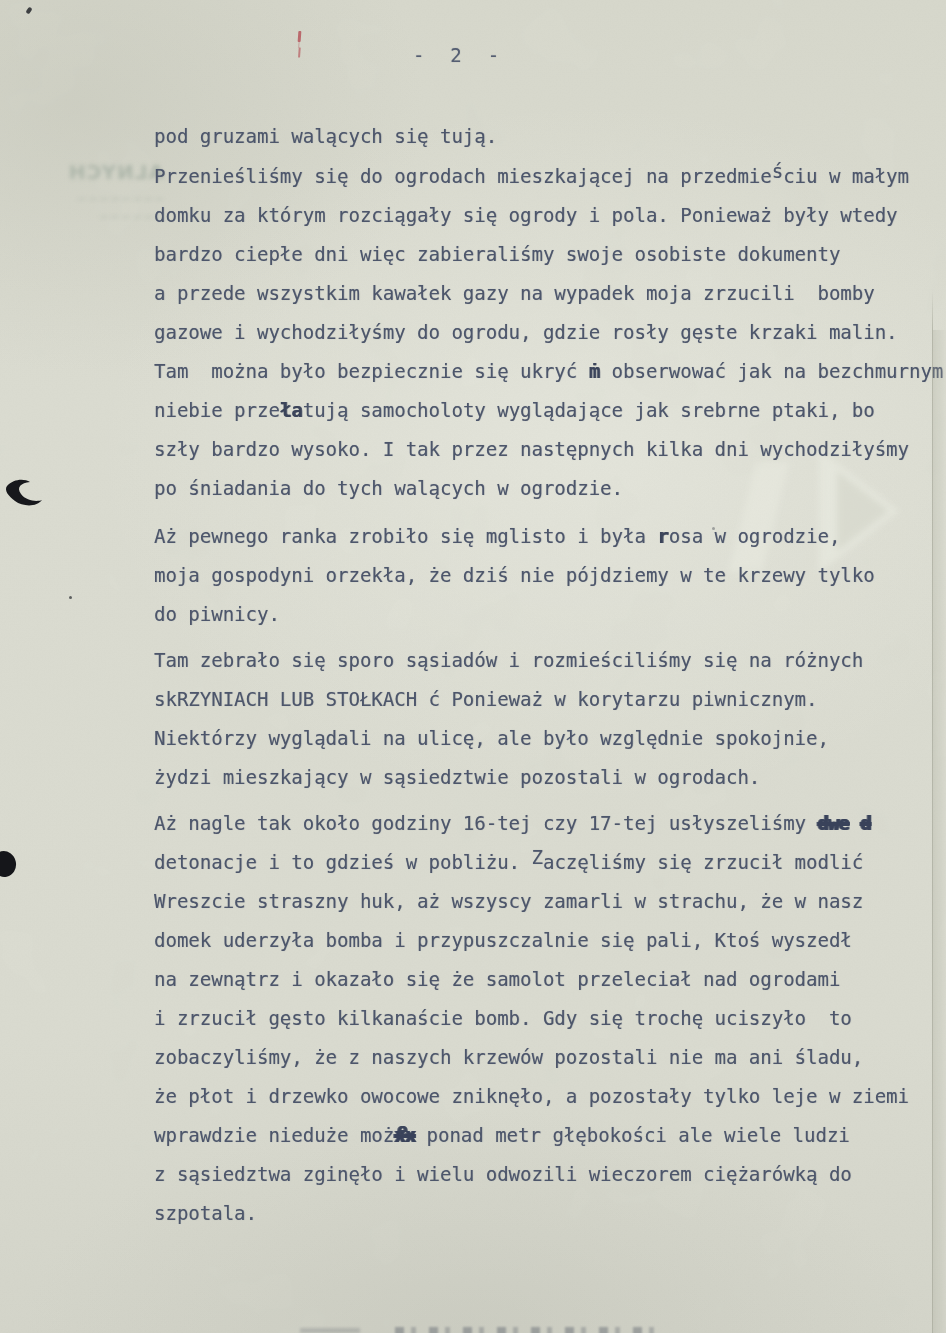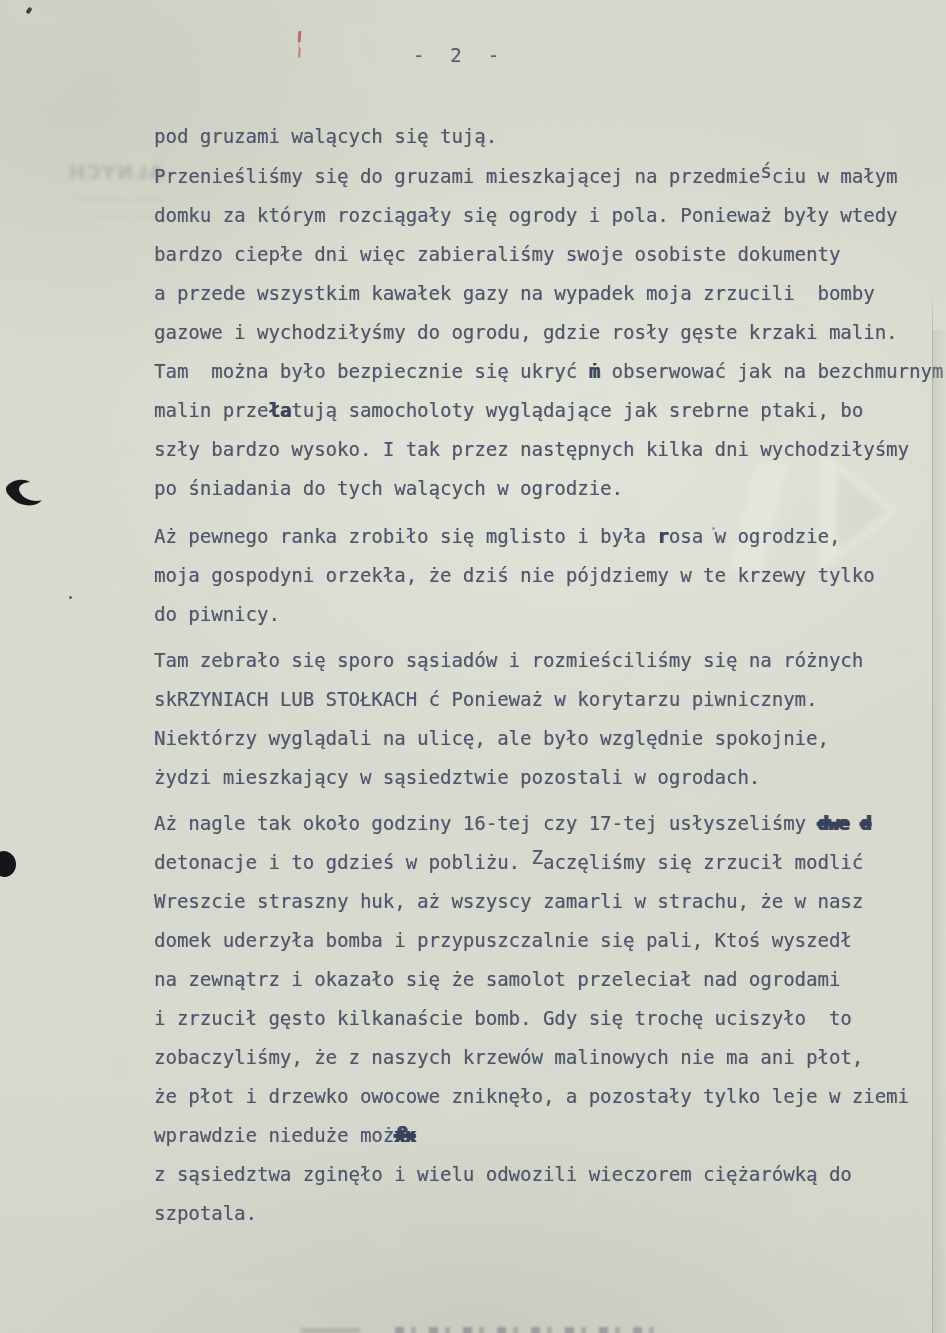--- a/index.html
+++ b/index.html
@@ -124,27 +124,27 @@
 
   <div class="page-number">-  2  -</div>
 
   <div class="red-mark"></div>
 
   <div class="text-block" id="textBlock">
       <div class="para">
         <div class="line"><span>pod gruzami walących się tują.</span></div>
       </div>
       <div class="para">
-        <div class="line"><span>Przenieśliśmy się do gruzami mieszkającej na przedmie</span><span class="seg-raised">ś</span><span>ciu w małym</span></div>
+        <div class="line"><span>Przenieśliśmy się do ogrodach mieszkającej na przedmie</span><span class="seg-raised">ś</span><span>ciu w małym</span></div>
         <div class="line"><span>domku za którym rozciągały się ogrody i pola. Ponieważ były wtedy</span></div>
         <div class="line"><span>bardzo ciepłe dni więc zabieraliśmy swoje osobiste dokumenty</span></div>
         <div class="line"><span>a przede wszystkim kawałek gazy na wypadek moja zrzucili  bomby</span></div>
         <div class="line"><span>gazowe i wychodziłyśmy do ogrodu, gdzie rosły gęste krzaki malin.</span></div>
         <div class="line"><span>Tam  można było bezpiecznie się ukryć </span><span class="seg-over">ṁ</span><span> obserwować jak na bezchmurnym</span></div>
-        <div class="line"><span>malin prze</span><span class="seg-over">ła</span><span>tują samocholoty wyglądające jak srebrne ptaki, bo</span></div>
+        <div class="line"><span>niebie prze</span><span class="seg-over">ła</span><span>tują samocholoty wyglądające jak srebrne ptaki, bo</span></div>
         <div class="line"><span>szły bardzo wysoko. I tak przez następnych kilka dni wychodziłyśmy</span></div>
         <div class="line"><span>po śniadania do tych walących w ogrodzie.</span></div>
       </div>
       <div class="para">
         <div class="line"><span>Aż pewnego ranka zrobiło się mglisto i była </span><span class="seg-over">r</span><span>osa w ogrodzie,</span></div>
         <div class="line"><span>moja gospodyni orzekła, że dziś nie pójdziemy w te krzewy tylko</span></div>
         <div class="line"><span>do piwnicy.</span></div>
       </div>
       <div class="para">
         <div class="line"><span>Tam zebrało się sporo sąsiadów i rozmieściliśmy się na różnych</span></div>
@@ -152,23 +152,23 @@
         <div class="line"><span>Niektórzy wyglądali na ulicę, ale było względnie spokojnie,</span></div>
         <div class="line"><span>żydzi mieszkający w sąsiedztwie pozostali w ogrodach.</span></div>
       </div>
       <div class="para">
         <div class="line"><span>Aż nagle tak około godziny 16-tej czy 17-tej usłyszeliśmy </span><span class="seg-xout">dwe</span><span> </span><span class="seg-xout">d</span></div>
         <div class="line"><span>detonacje i to gdzieś w pobliżu. </span><span class="seg-raised">Z</span><span>aczęliśmy się zrzucił modlić</span></div>
         <div class="line"><span>Wreszcie straszny huk, aż wszyscy zamarli w strachu, że w nasz</span></div>
         <div class="line"><span>domek uderzyła bomba i przypuszczalnie się pali, Ktoś wyszedł</span></div>
         <div class="line"><span>na zewnątrz i okazało się że samolot przeleciał nad ogrodami</span></div>
         <div class="line"><span>i zrzucił gęsto kilkanaście bomb. Gdy się trochę uciszyło  to</span></div>
-        <div class="line"><span>zobaczyliśmy, że z naszych krzewów malinowych nie ma ani płot,</span></div>
+        <div class="line"><span>zobaczyliśmy, że z naszych krzewów pozostali nie ma ani śladu,</span></div>
         <div class="line"><span>że płot i drzewko owocowe zniknęło, a pozostały tylko leje w ziemi</span></div>
-        <div class="line"><span>wprawdzie nieduże moż</span><span class="seg-xout seg-corr">xx<span class="sup">e</span></span></div>
+        <div class="line"><span>wprawdzie nieduże moż</span><span class="seg-xout seg-corr">xx<span class="sup">e</span></span><span> ponad metr głębokości ale wiele ludzi</span></div>
         <div class="line"><span>z sąsiedztwa zginęło i wielu odwozili wieczorem ciężarówką do</span></div>
         <div class="line"><span>szpotala.</span></div>
       </div>
     </div>
 
   <svg class="hook" width="44" height="36" aria-hidden="true">
     <path d="M3,12 C9,5 20,4 26,8 C17,9 12,13 17,20 C22,27 33,28 38,26 C33,33 19,33 11,27 C4,22 0,16 3,12 Z" fill="#17181c"></path>
   </svg>
 
   <div class="blob"></div>

